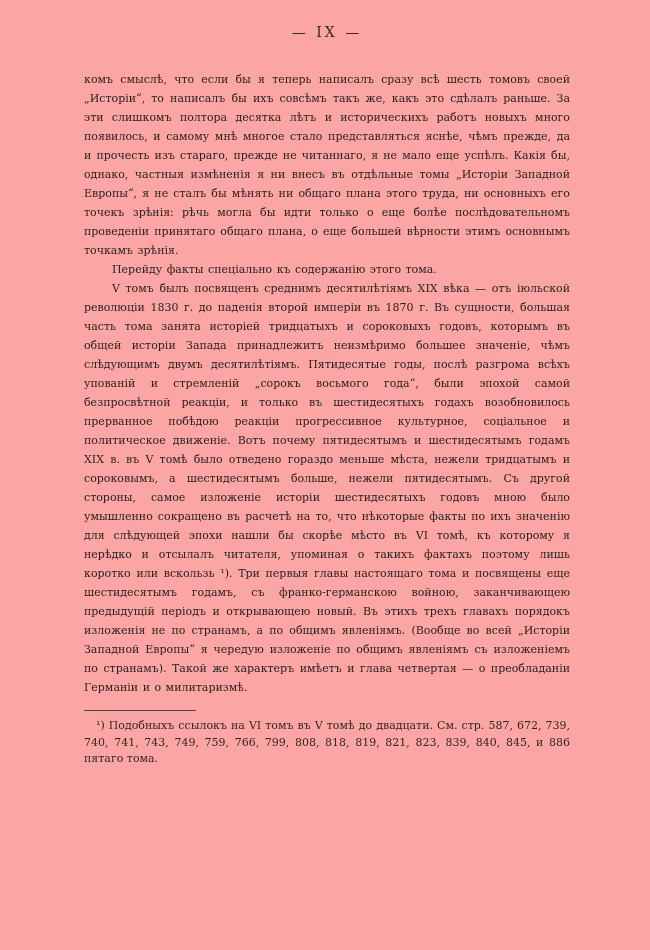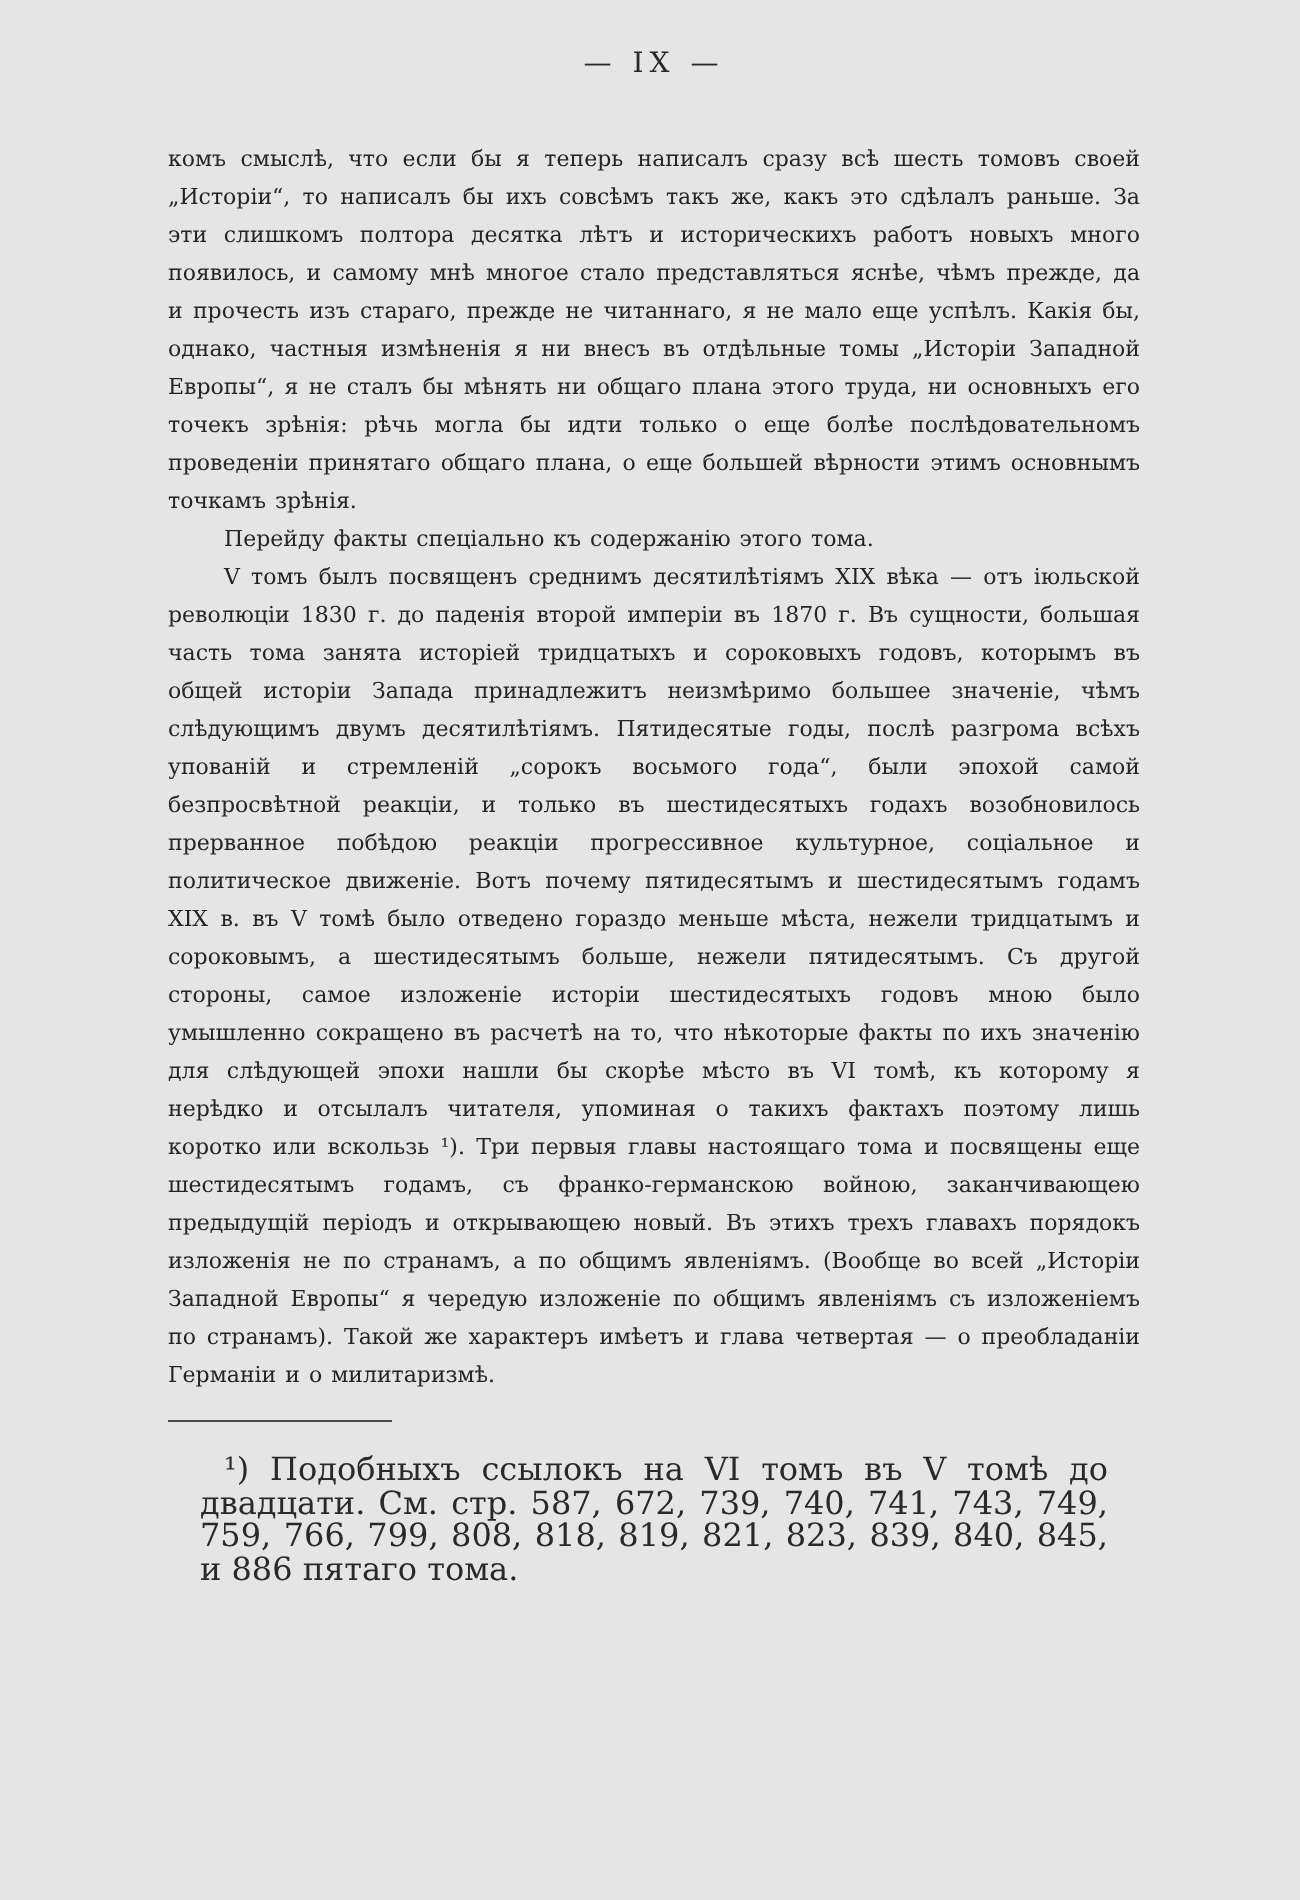--- a/index.html
+++ b/index.html
@@ -13,21 +13,21 @@
     font-family: "DejaVu Serif", serif;
     color: #262422;
     overflow: hidden;
   }
   .page {
     position: relative;
     width: 650px;
     height: 950px;
     box-sizing: border-box;
     padding: 24px 80px 0 84px;
-    background: #e5e5e5;
+    background: #fca5a5;
   }
   .page-number {
     text-align: center;
     font-size: 14px;
     letter-spacing: 3px;
     margin: 0 0 30px 0;
     color: #2b2926;
   }
   .body-text p {
     margin: 0;
@@ -39,25 +39,25 @@
   .body-text p.indent {
     text-indent: 28px;
   }
   .footnote-rule {
     width: 112px;
     border: none;
     border-top: 1px solid #4a4845;
     margin: 13px 0 7px 0;
   }
   .footnote {
-    font-size: 16px;
+    font-size: 11px;
     line-height: 16.5px;
     text-align: justify;
     text-indent: 12px;
-    margin: 16px;
+    margin: 0;
     color: #2b2926;
   }
 </style>
 </head>
 <body>
 
 <div class="page">
 
   <div class="page-number">— IX —</div>
 

